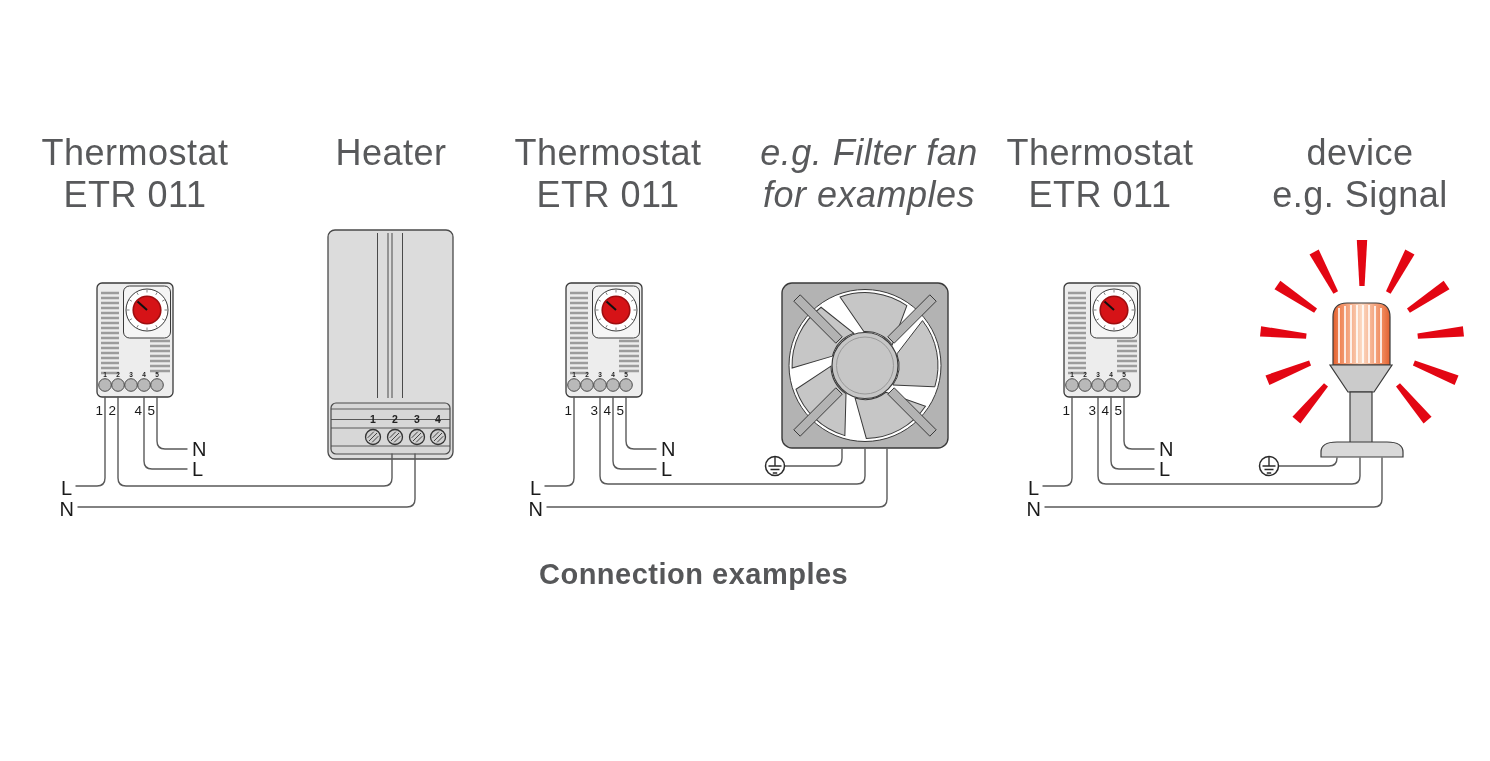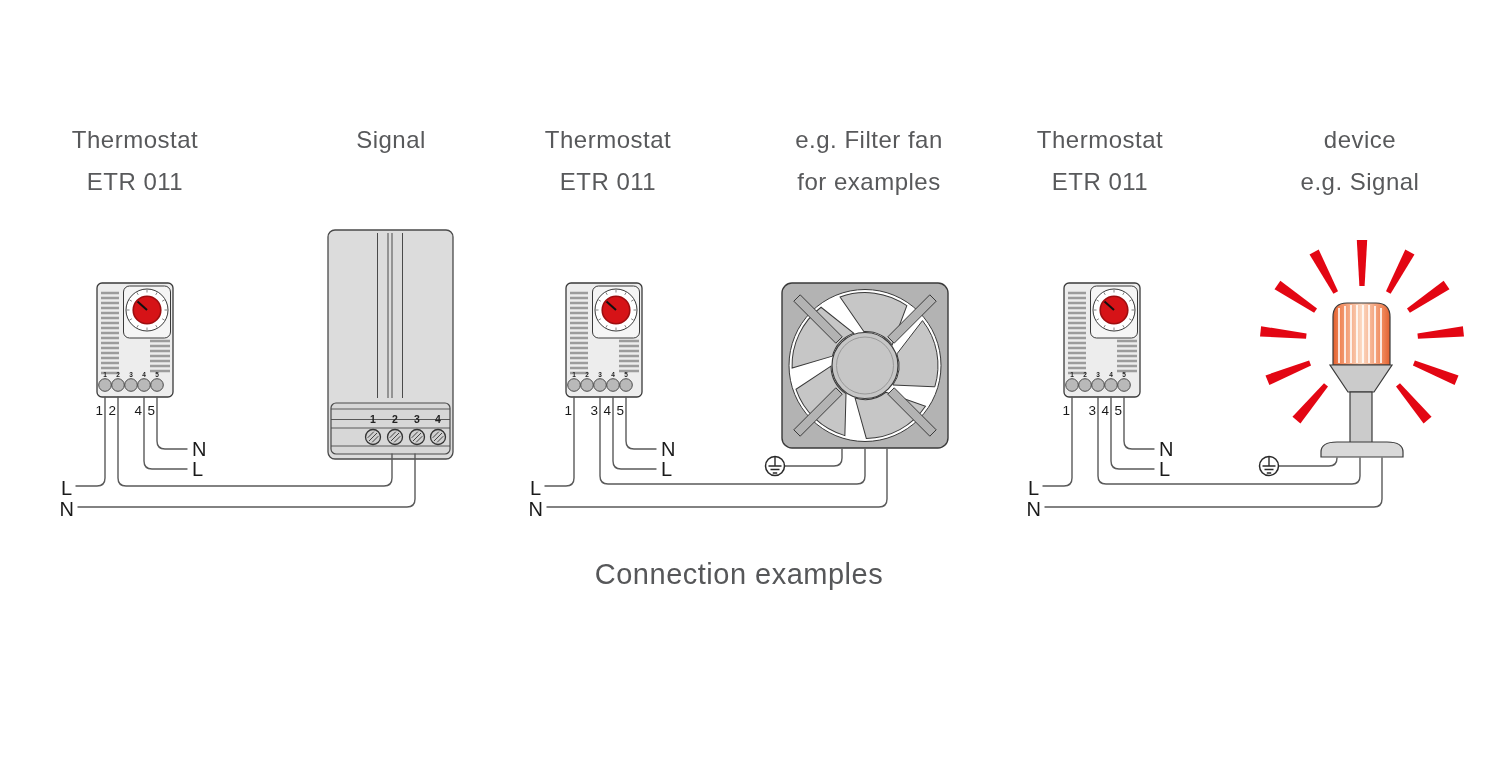--- a/index.html
+++ b/index.html
@@ -1,21 +1,21 @@
 <!DOCTYPE html>
 <html><head>
 <meta charset="utf-8">
 <style>
   html,body{margin:0;padding:0;background:#ffffff;}
   #stage{position:relative;width:1490px;height:761px;background:#fff;overflow:hidden;
          font-family:"Liberation Sans",sans-serif;}
-  .hd{position:absolute;top:119px;text-align:center;color:#58595b;
-      font-size:24px;line-height:42px;font-weight:500;letter-spacing:.5px;}
-  .caption{position:absolute;top:553px;text-align:center;color:#565759;
-      font-size:29px;line-height:42px;font-weight:400;letter-spacing:.5px;}
+  .hd{position:absolute;top:132px;text-align:center;color:#58595b;
+      font-size:36px;line-height:42px;font-weight:500;letter-spacing:.5px;}
+  .caption{position:absolute;top:553px;color:#565759;
+      font-size:29px;line-height:42px;font-weight:700;letter-spacing:.5px;}
   svg#diagram{position:absolute;left:0;top:0;}
   .wire{fill:none;stroke:#5a5a5a;stroke-width:1.4;stroke-linecap:round;}
   .lbl{font:20px "Liberation Sans",sans-serif;fill:#1a1a1a;}
   .tnum{font:13.5px "Liberation Sans",sans-serif;fill:#1a1a1a;}
   .hnum{font:bold 10.5px "Liberation Sans",sans-serif;fill:#222;text-anchor:middle;}
   .fnum{font:bold 6.5px "Liberation Sans",sans-serif;fill:#222;text-anchor:middle;}
   text{dominant-baseline:central;}
 </style>
 </head>
 <body>
@@ -187,29 +187,29 @@
       <text class="lbl" text-anchor="end" x="1039" y="488">L</text>
       <text class="lbl" text-anchor="end" x="1041" y="509">N</text>
     </g>
   </svg>
 
   <div class="hd" style="left:40px;width:190px;">
     <div>Thermostat</div>
     <div>ETR 011</div>
   </div>
   <div class="hd" style="left:301px;width:180px;">
-    <div>Signal</div>
+    <div>Heater</div>
     <div></div>
   </div>
 
   <div class="hd" style="left:513px;width:190px;">
     <div>Thermostat</div>
     <div>ETR 011</div>
   </div>
-  <div class="hd" style="left:759px;width:220px;">
+  <div class="hd" style="left:759px;width:220px;font-style:italic;">
     <div>e.g. Filter fan</div>
     <div>for examples</div>
   </div>
 
   <div class="hd" style="left:1005px;width:190px;">
     <div>Thermostat</div>
     <div>ETR 011</div>
   </div>
   <div class="hd" style="left:1250px;width:220px;">
     <div>device</div>

